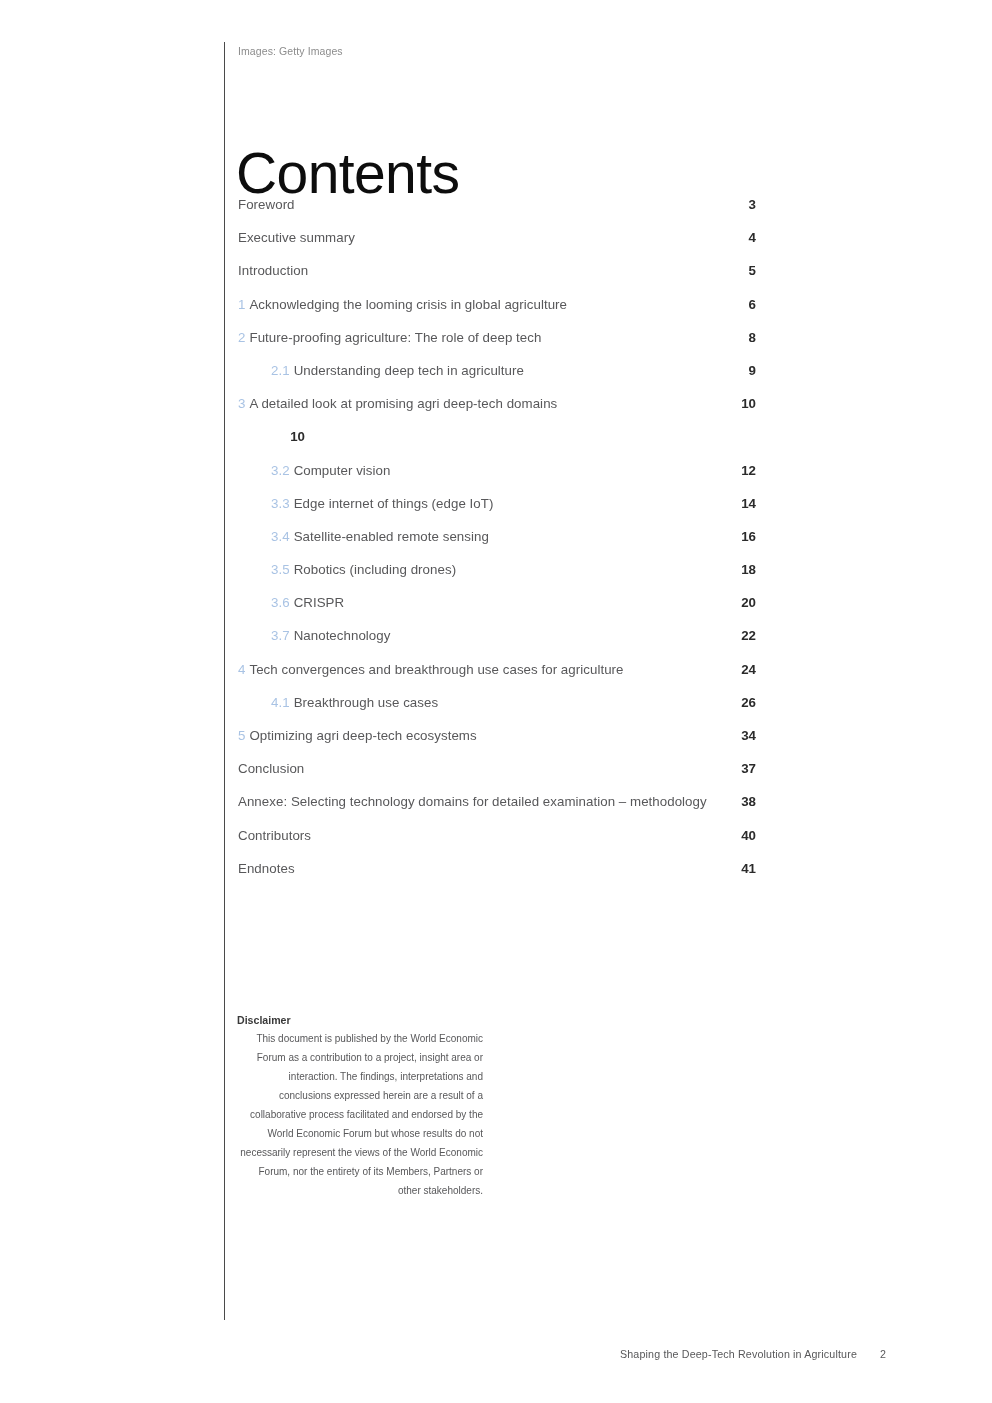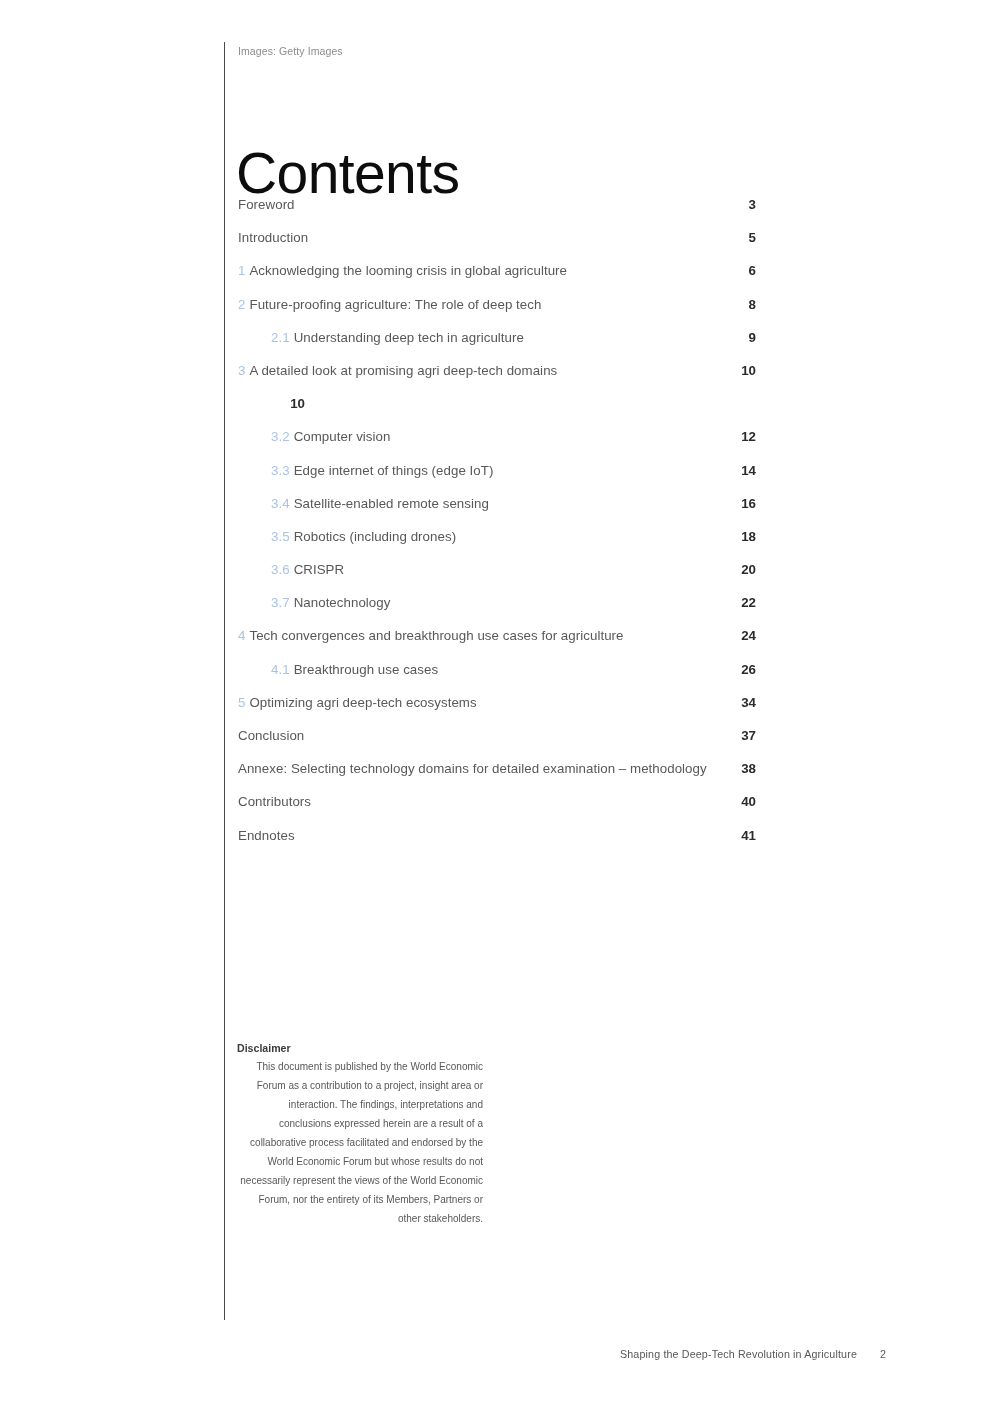--- a/index.html
+++ b/index.html
@@ -94,21 +94,20 @@
     color: #2b2b2b;
     font-size: 13.3px;
   }
 
   
   .disclaimer {
     position: absolute;
     left: 237px;
     top: 1012px;
     width: 246px;
-    margin-top: 28px;
   }
   .disclaimer-heading {
     font-size: 10.6px;
     line-height: 16.9px;
     font-weight: bold;
     color: #3a3a3a;
   }
   .disclaimer-para {
     font-size: 10px;
     line-height: 19px;
@@ -148,20 +147,24 @@
   <div class="image-credit">Images: Getty Images</div>
 
   <h1 class="page-title">Contents</h1>
 
   <div class="toc" id="toc-list">
       <div class="toc-row">
         <div class="toc-label"><span>Foreword</span></div>
         <div class="toc-page">3</div>
       </div>
       <div class="toc-row">
+        <div class="toc-label"><span>Executive summary</span></div>
+        <div class="toc-page">4</div>
+      </div>
+      <div class="toc-row">
         <div class="toc-label"><span>Introduction</span></div>
         <div class="toc-page">5</div>
       </div>
       <div class="toc-row">
         <div class="toc-label"><span class="toc-num">1</span><span>Acknowledging the looming crisis in global agriculture</span></div>
         <div class="toc-page">6</div>
       </div>
       <div class="toc-row">
         <div class="toc-label"><span class="toc-num">2</span><span>Future-proofing agriculture: The role of deep tech</span></div>
         <div class="toc-page">8</div>

